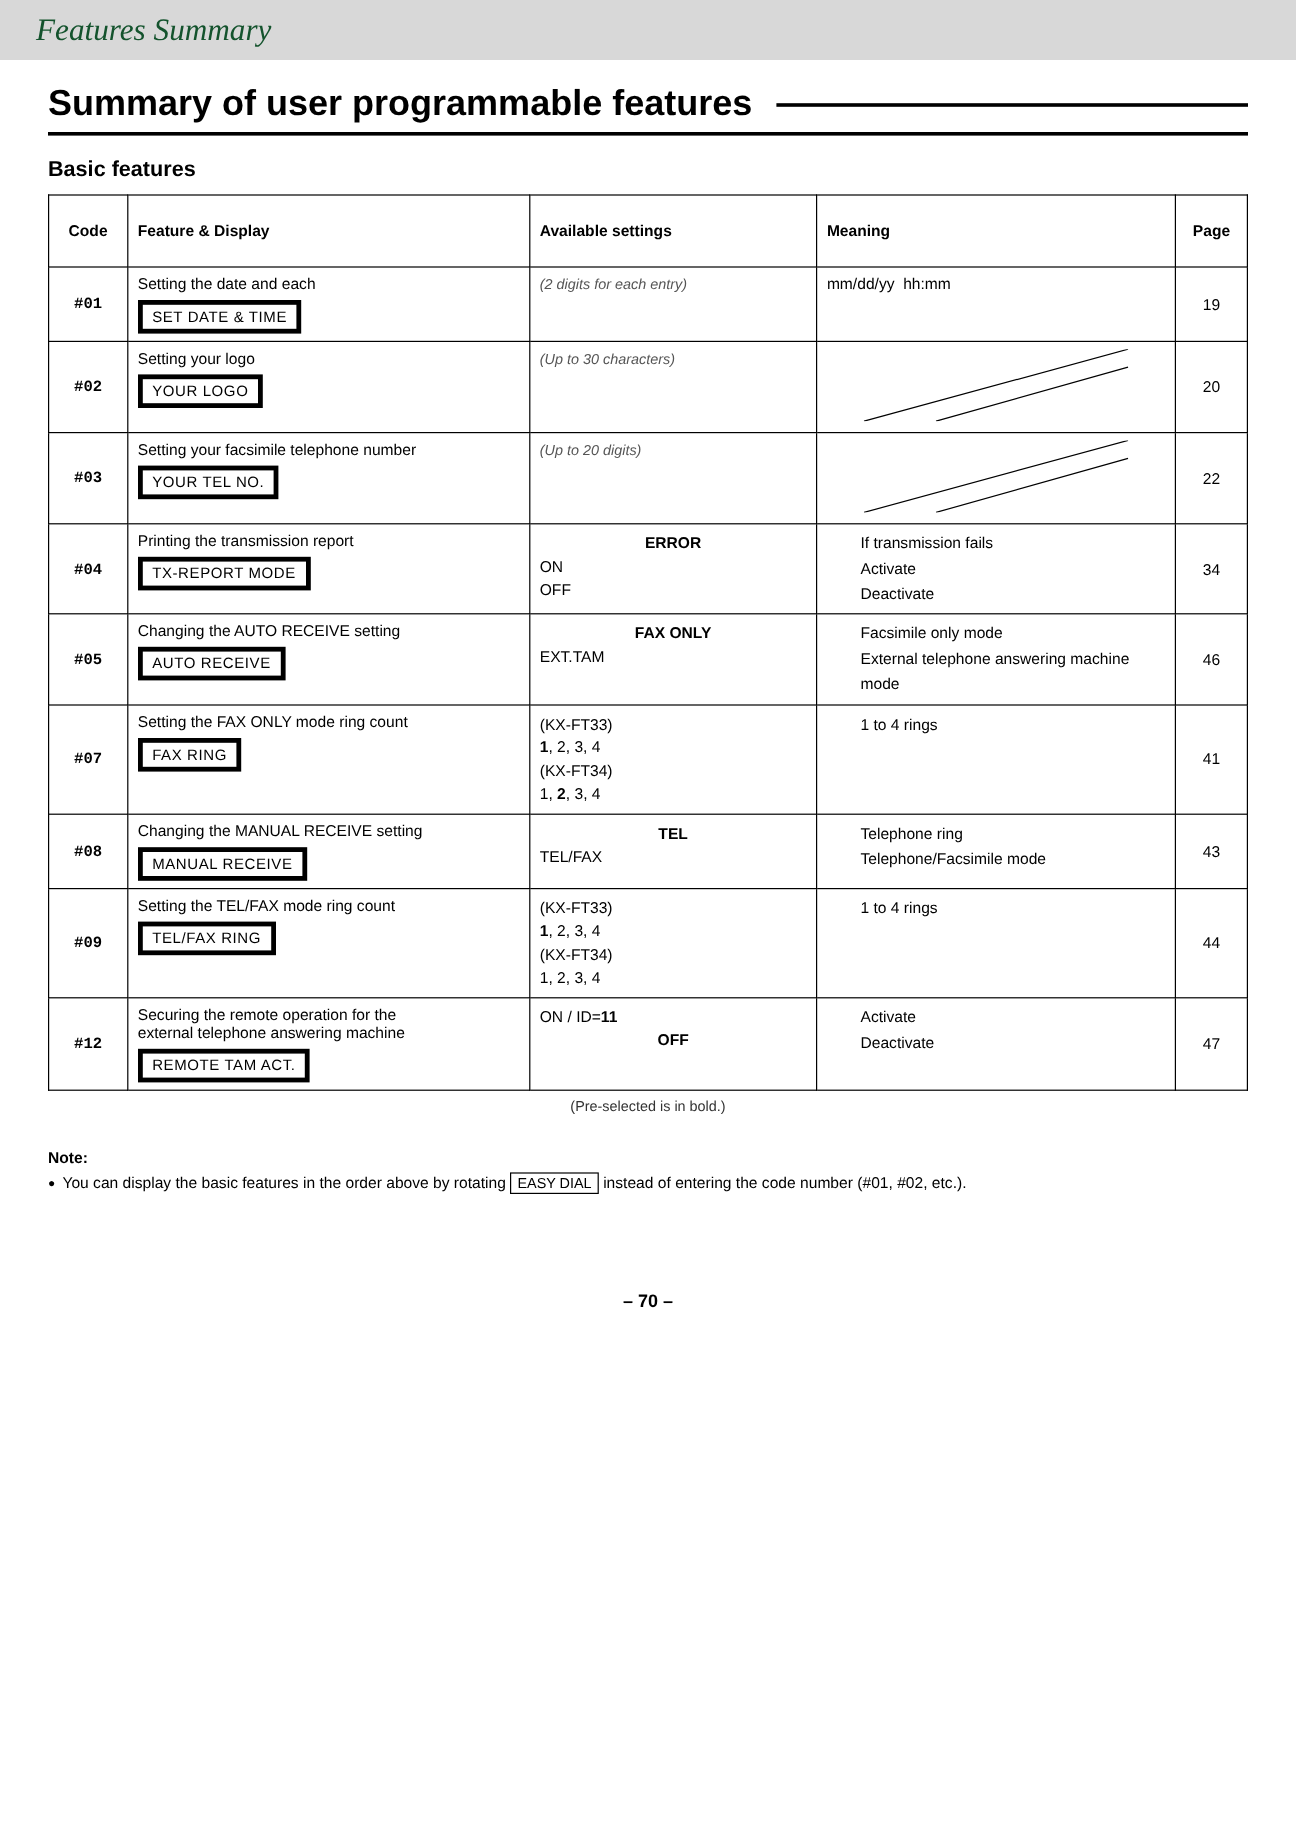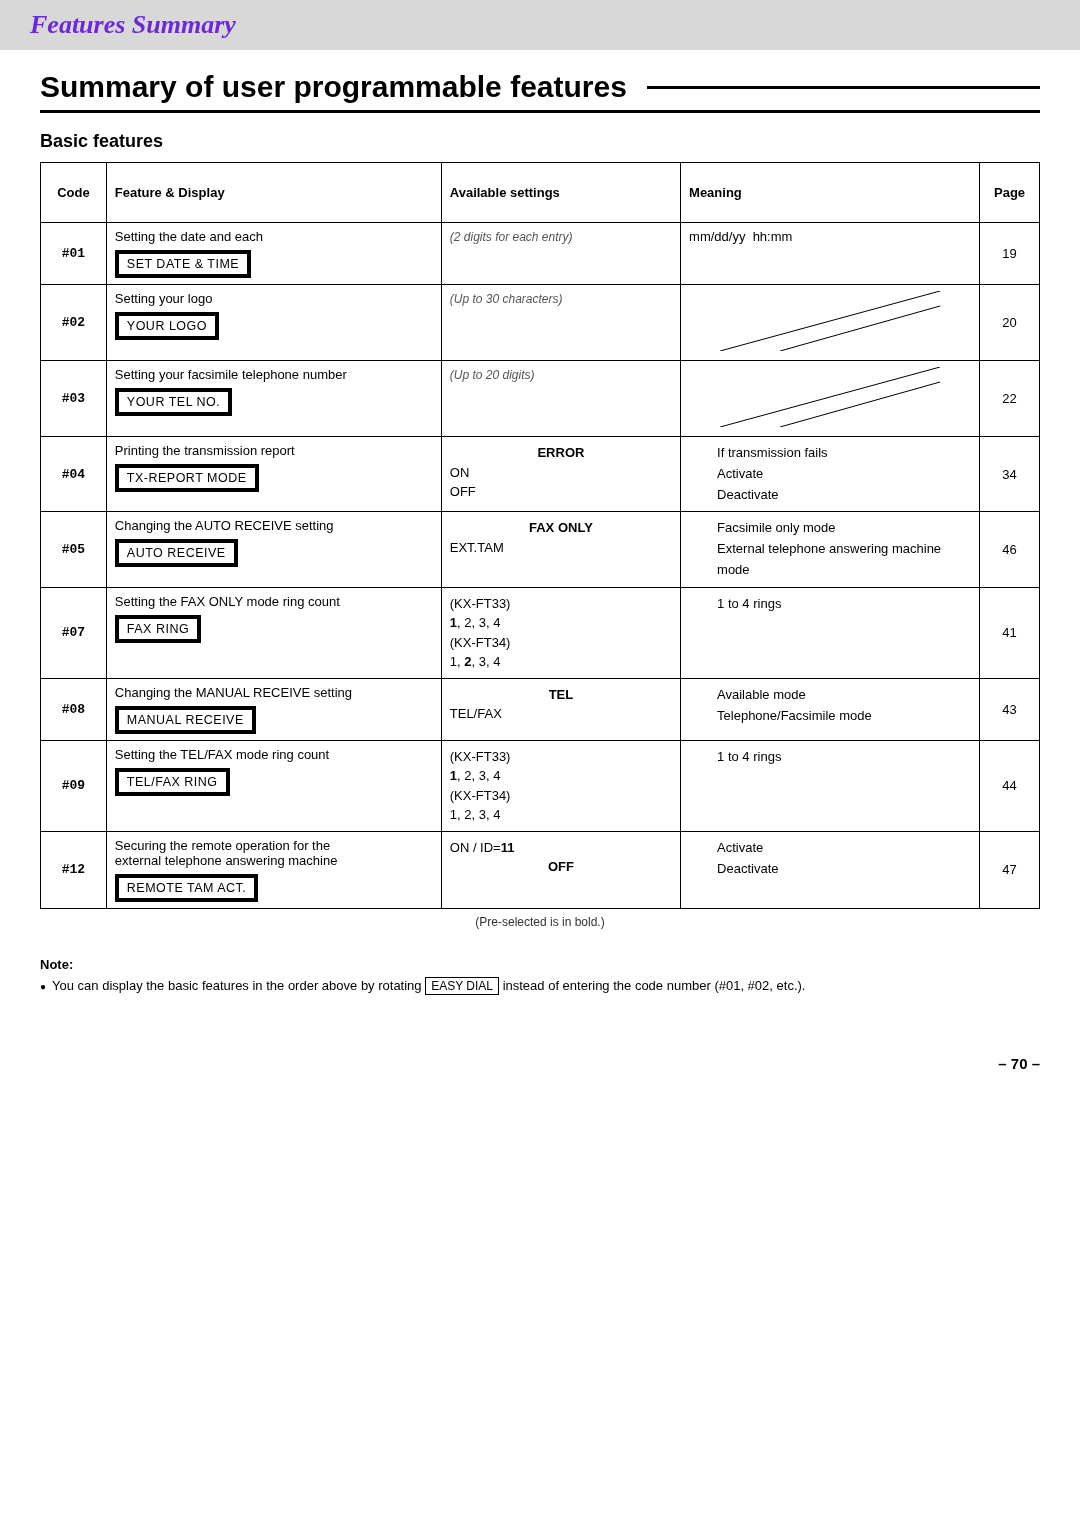--- a/index.html
+++ b/index.html
@@ -15,23 +15,23 @@
 
     
     .header-banner {
       background: #d8d8d8;
       padding: 10px 30px 10px 30px;
       margin-bottom: 0;
     }
     .header-banner .italic-title {
       font-style: italic;
       font-size: 26px;
-      font-weight: bold;
+      font-weight: normal;
       font-family: Georgia, serif;
-      color: #6d28d9;
+      color: #14532d;
     }
 
     
     .main-content {
       padding: 20px 40px 40px 40px;
     }
 
     
     .page-title {
       font-size: 30px;
@@ -176,22 +176,22 @@
     }
     .easy-dial-box {
       border: 1px solid #000;
       padding: 1px 5px;
       font-size: 12px;
       display: inline;
     }
 
     
     .page-footer {
-      margin-top: 60px;
-      text-align: right;
+      margin-top: 81px;
+      text-align: center;
       font-size: 15px;
       font-weight: bold;
     }
 
     
     .feature-desc {
       font-size: 13px;
       margin-bottom: 2px;
     }
   </style>
@@ -329,21 +329,21 @@
         <td class="code-cell">#08</td>
         <td>
           <div class="feature-desc">Changing the MANUAL RECEIVE setting</div>
           <div class="display-box">MANUAL RECEIVE</div>
         </td>
         <td>
           <span class="settings-line settings-bold">TEL</span>
           <span class="settings-line">TEL/FAX</span>
         </td>
         <td>
-          <span class="meaning-line">Available mode</span>
+          <span class="meaning-line">Telephone ring</span>
           <span class="meaning-line">Telephone/Facsimile mode</span>
         </td>
         <td class="page-cell">43</td>
       </tr>
 
       <tr>
         <td class="code-cell">#09</td>
         <td>
           <div class="feature-desc">Setting the TEL/FAX mode ring count</div>
           <div class="display-box">TEL/FAX RING</div>

